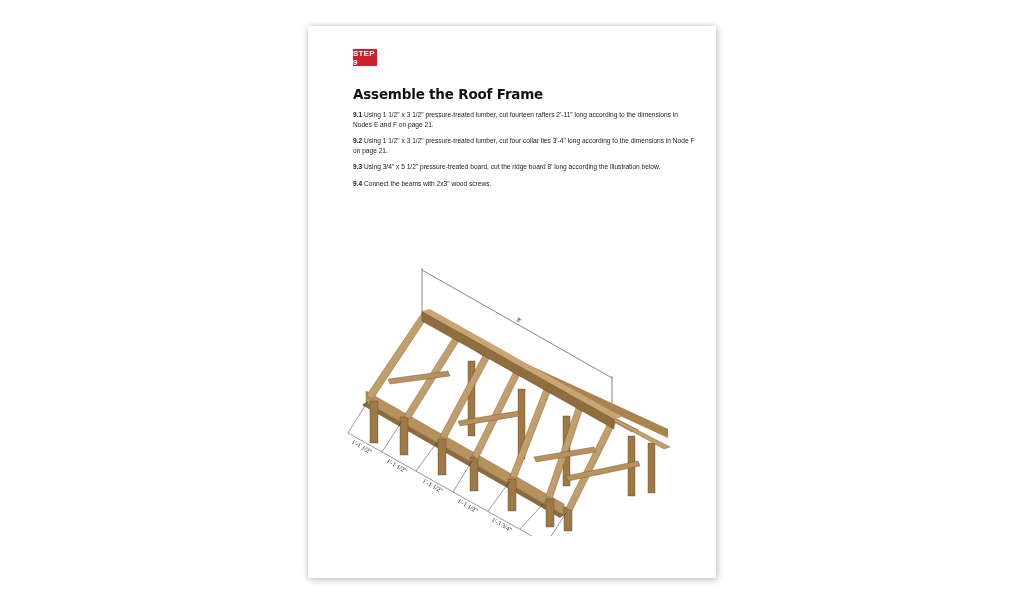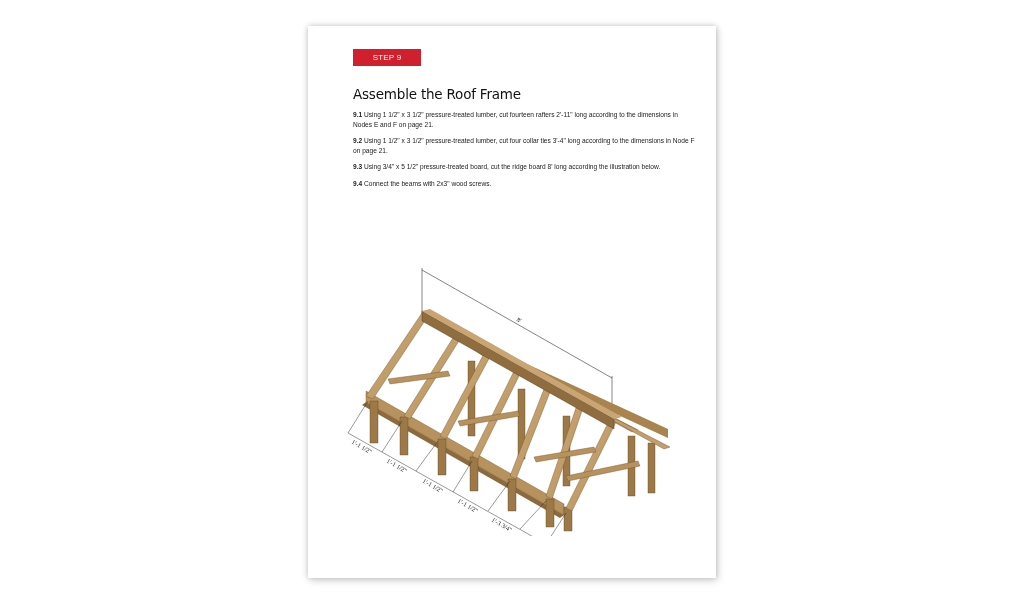--- a/index.html
+++ b/index.html
@@ -6,27 +6,27 @@
     body {
       width: 1024px; height: 603px; background: #ffffff; position: relative; overflow: hidden;
       font-family: "Liberation Sans", sans-serif;
     }
     .page {
       position: absolute; left: 308px; top: 26px; width: 408px; height: 552px;
       background: #ffffff;
       box-shadow: 0 0 6px rgba(0,0,0,0.22), 2px 3px 8px rgba(0,0,0,0.12);
     }
     .step-badge {
-      position: absolute; left: 45px; top: 23px; width: 68px; height: 17px;
-      background: #d0202e; color: #fff; font-weight: normal; font-size: 8px;
+      position: absolute; left: 45px; top: 23px; width: 24px; height: 17px;
+      background: #d0202e; color: #fff; font-weight: bold; font-size: 8px;
       display: flex; align-items: center; justify-content: center; letter-spacing: 0.2px;
     }
     .title {
       position: absolute; left: 45px; top: 60px; margin: 0;
-      font-size: 13.5px; font-weight: normal; color: #111; font-family: "DejaVu Sans", sans-serif;
+      font-size: 13.5px; font-weight: bold; color: #111; font-family: "DejaVu Sans", sans-serif;
       letter-spacing: -0.2px;
     }
     .steps { position: absolute; left: 45px; top: 84px; width: 345px; }
     .step {
       font-size: 6.6px; line-height: 9.5px; color: #222; margin: 0 0 7px 0;
     }
     .step b { font-weight: bold; }
     .illus { position: absolute; left: 30px; top: 235px; width: 340px; height: 275px; }
     .dim-label { font-family: "Liberation Serif", serif; font-size: 6.5px; fill: #222; }
   </style>

